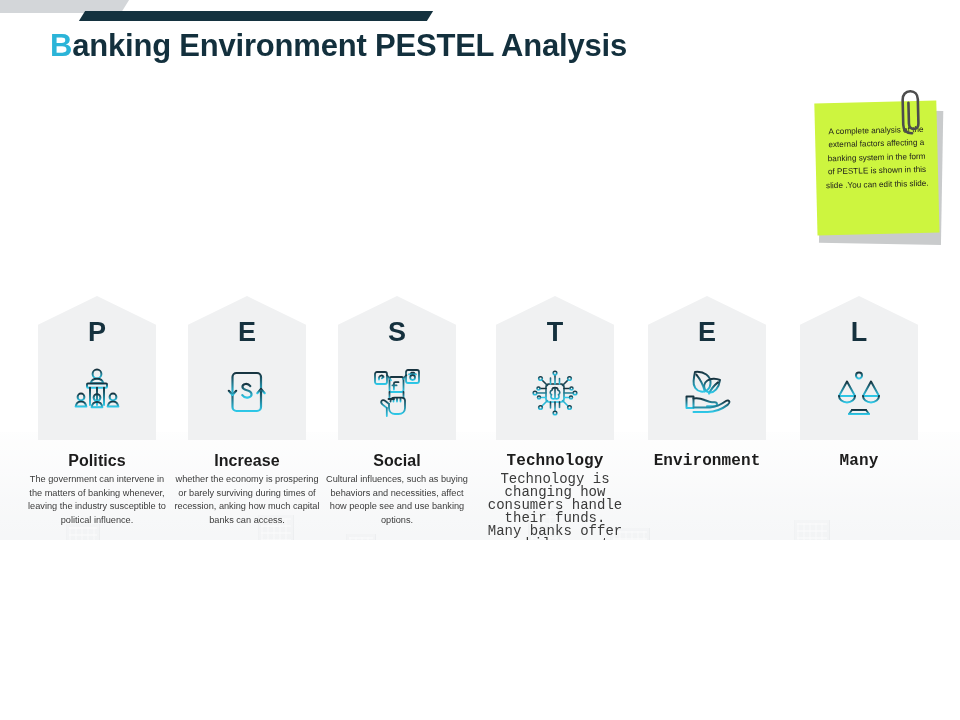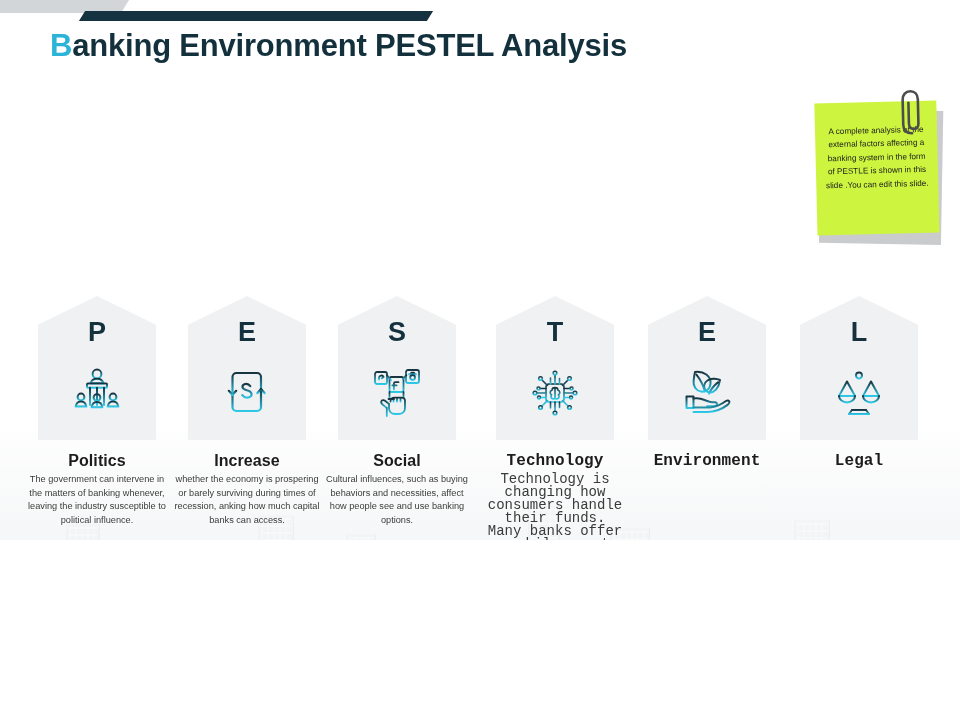--- a/index.html
+++ b/index.html
@@ -424,18 +424,18 @@
               <path d="M39 15.5 L31 30 L47 30 Z"></path>
               <path d="M7 30 C7 33.6 10.6 36.4 15 36.4 C19.4 36.4 23 33.6 23 30"></path>
               <path d="M31 30 C31 33.6 34.6 36.4 39 36.4 C43.4 36.4 47 33.6 47 30"></path>
               <path d="M20 44 L34 44 M17 48 L37 48"></path>
               <path d="M20 44 L17 48 M34 44 L37 48"></path>
             </g>
           </svg>
         </div>
       </div>
       <div class="col-body">
-        <div class="col-title">Legal</div>
+        <div class="col-title">Many</div>
       </div>
     </div>
 
   </div>
 </div>
 
 </body></html>

